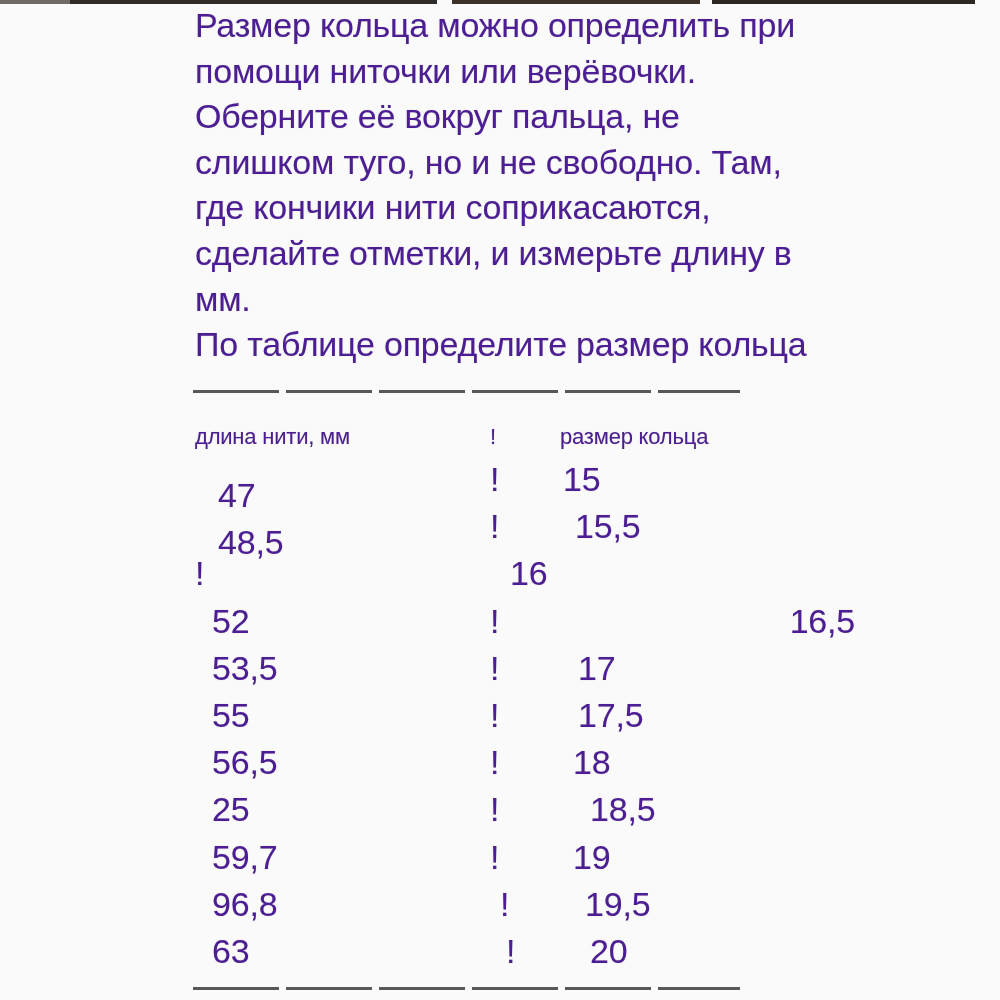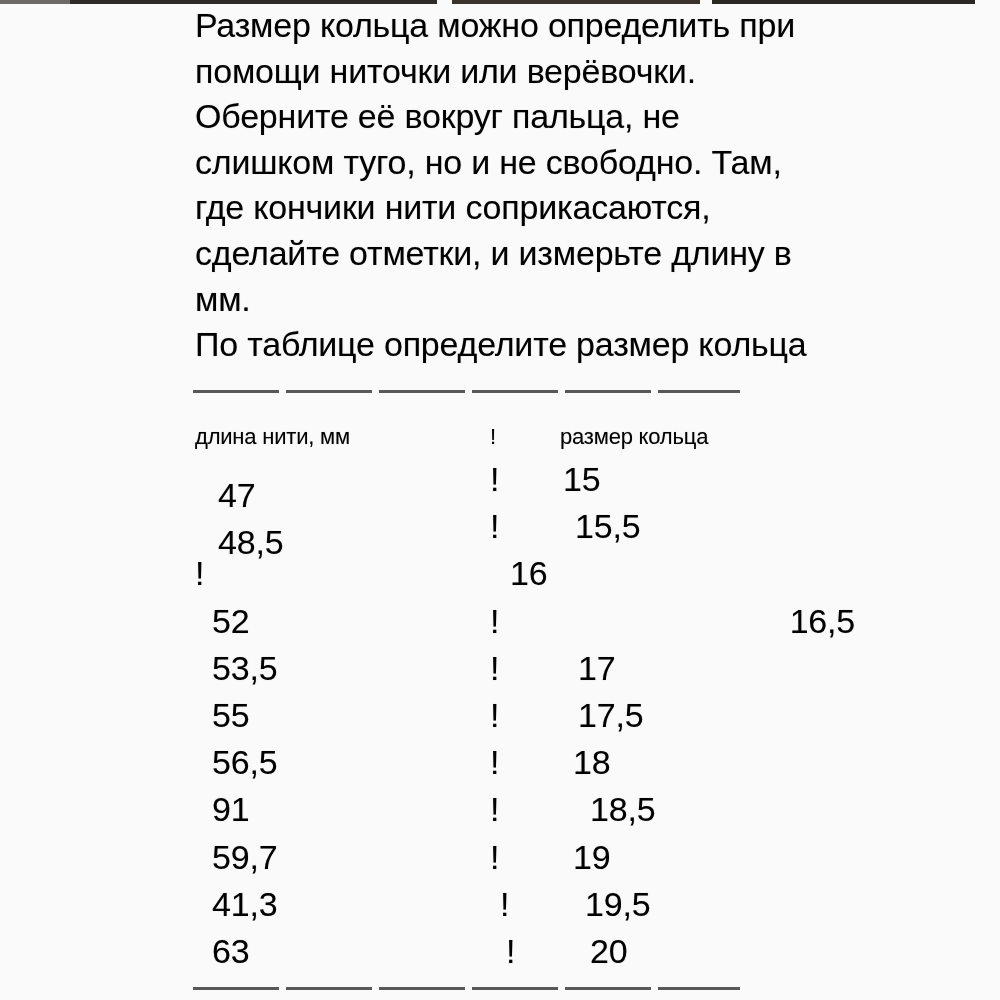--- a/index.html
+++ b/index.html
@@ -6,21 +6,21 @@
   body {
     background: #ffffff;
     font-family: "Liberation Sans", sans-serif;
   }
   .screen {
     position: relative;
     width: 1000px;
     height: 1000px;
     overflow: hidden;
     background: #fbfafa;
-    color: #000000;
+    color: #4c1d95;
   }
 
   
   .topbar { position: absolute; top: 0; left: 0; width: 1000px; height: 5px; }
   .topbar .seg { position: absolute; top: 0; height: 4px; }
   .topbar .seg-a { left: 0;     width: 70px;  background: #6e6a66; }
   .topbar .seg-b { left: 70px;  width: 367px; background: #2e2b28; }
   .topbar .seg-c { left: 452px; width: 248px; background: #3b332b; }
   .topbar .seg-d { left: 712px; width: 263px; background: #2b2723; }
 
@@ -158,31 +158,31 @@
       <div class="len">55</div>
       <div class="sep">!</div>
       <div class="size">17,5</div>
     </div>
     <div class="trow">
       <div class="len">56,5</div>
       <div class="sep">!</div>
       <div class="size">18</div>
     </div>
     <div class="trow">
-      <div class="len">91</div>
+      <div class="len">25</div>
       <div class="sep">!</div>
       <div class="size">18,5</div>
     </div>
     <div class="trow">
       <div class="len">59,7</div>
       <div class="sep">!</div>
       <div class="size">19</div>
     </div>
     <div class="trow">
-      <div class="len">41,3</div>
+      <div class="len">96,8</div>
       <div class="sep">!</div>
       <div class="size">19,5</div>
     </div>
     <div class="trow">
       <div class="len">63</div>
       <div class="sep">!</div>
       <div class="size">20</div>
     </div>
   </div>
 

